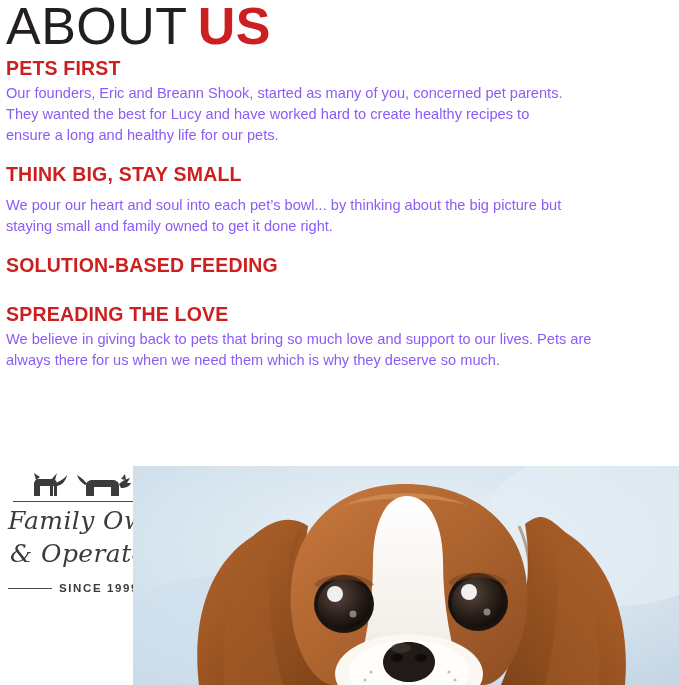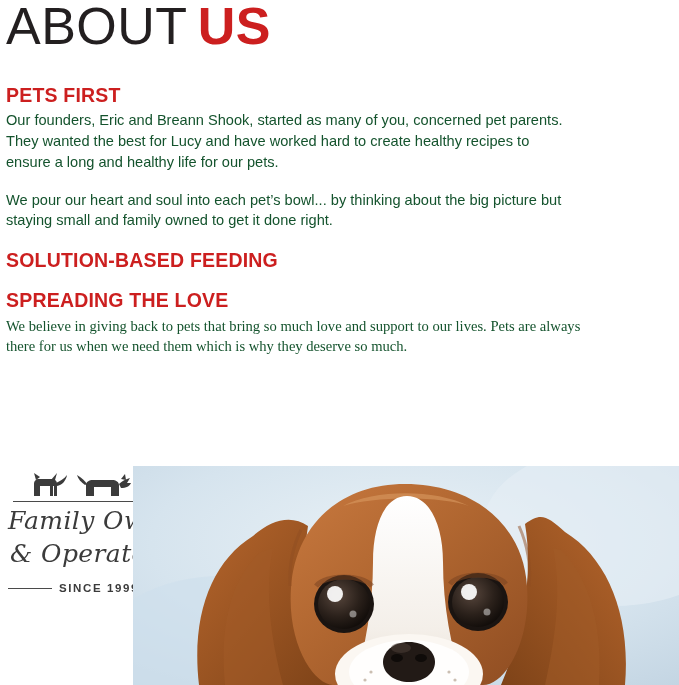--- a/index.html
+++ b/index.html
@@ -36,49 +36,49 @@
   }
   .title .t-us {
     color: #cc1f1f;
     font-weight: 700;
     margin-left: 10px;
   }
   
   .sections {
     position: absolute;
     left: 6px;
-    top: 84px;
+    top: 57px;
     width: 600px;
   }
   .section {
     margin-bottom: 14px;
   }
   .sec-head {
     color: #cc1f1f;
     font-size: 19.5px;
     font-weight: 700;
     letter-spacing: 0.2px;
     line-height: 1.2;
     margin: 0 0 3px 0;
   }
   .sec-body {
-    color: #14532d;
+    color: #8b5cf6;
     font-size: 14.6px;
     line-height: 1.42;
     margin: 0;
     font-weight: 400;
   }
   .s1 .sec-body { width: 570px; }
   .s2 .sec-body { width: 560px; margin-top: 9px; }
   .s3 .sec-body { width: 590px; }
-  .s4 .sec-body { width: 600px; font-family: Liberation Serif, serif; }
+  .s4 .sec-body { width: 600px; }
 
   .s1 { margin-bottom: 17px; }
   .s2 { margin-bottom: 18px; }
-  .s3 { margin-bottom: 17px; }
+  .s3 { margin-bottom: 25px; }
 
   
   .badge {
     position: absolute;
     left: 8px;
     top: 470px;
     width: 190px;
     height: 150px;
     color: #3b3b3b;
   }
@@ -155,20 +155,21 @@
   </div>
 
   <div class="sections">
 
     <div class="section s1">
       <h2 class="sec-head">PETS FIRST</h2>
       <p class="sec-body">Our founders, Eric and Breann Shook, started as many of you, concerned pet parents. They wanted the best for Lucy and have worked hard to create healthy recipes to ensure a long and healthy life for our pets.</p>
     </div>
 
     <div class="section s2">
+      <h2 class="sec-head">THINK BIG, STAY SMALL</h2>
       <p class="sec-body">We pour our heart and soul into each pet’s bowl... by thinking  about the big picture but staying small and family owned to get it done right.</p>
     </div>
 
     <div class="section s3">
       <h2 class="sec-head">SOLUTION-BASED FEEDING</h2>
     </div>
 
     <div class="section s4">
       <h2 class="sec-head">SPREADING THE LOVE</h2>
       <p class="sec-body">We believe in giving back to pets that bring so much love and support to our lives. Pets are always there for us when we need them which is why they deserve so much.</p>

